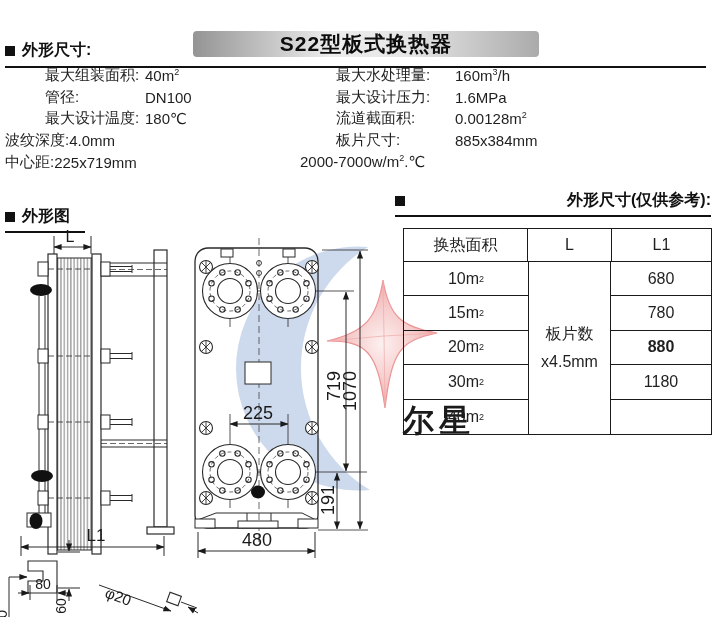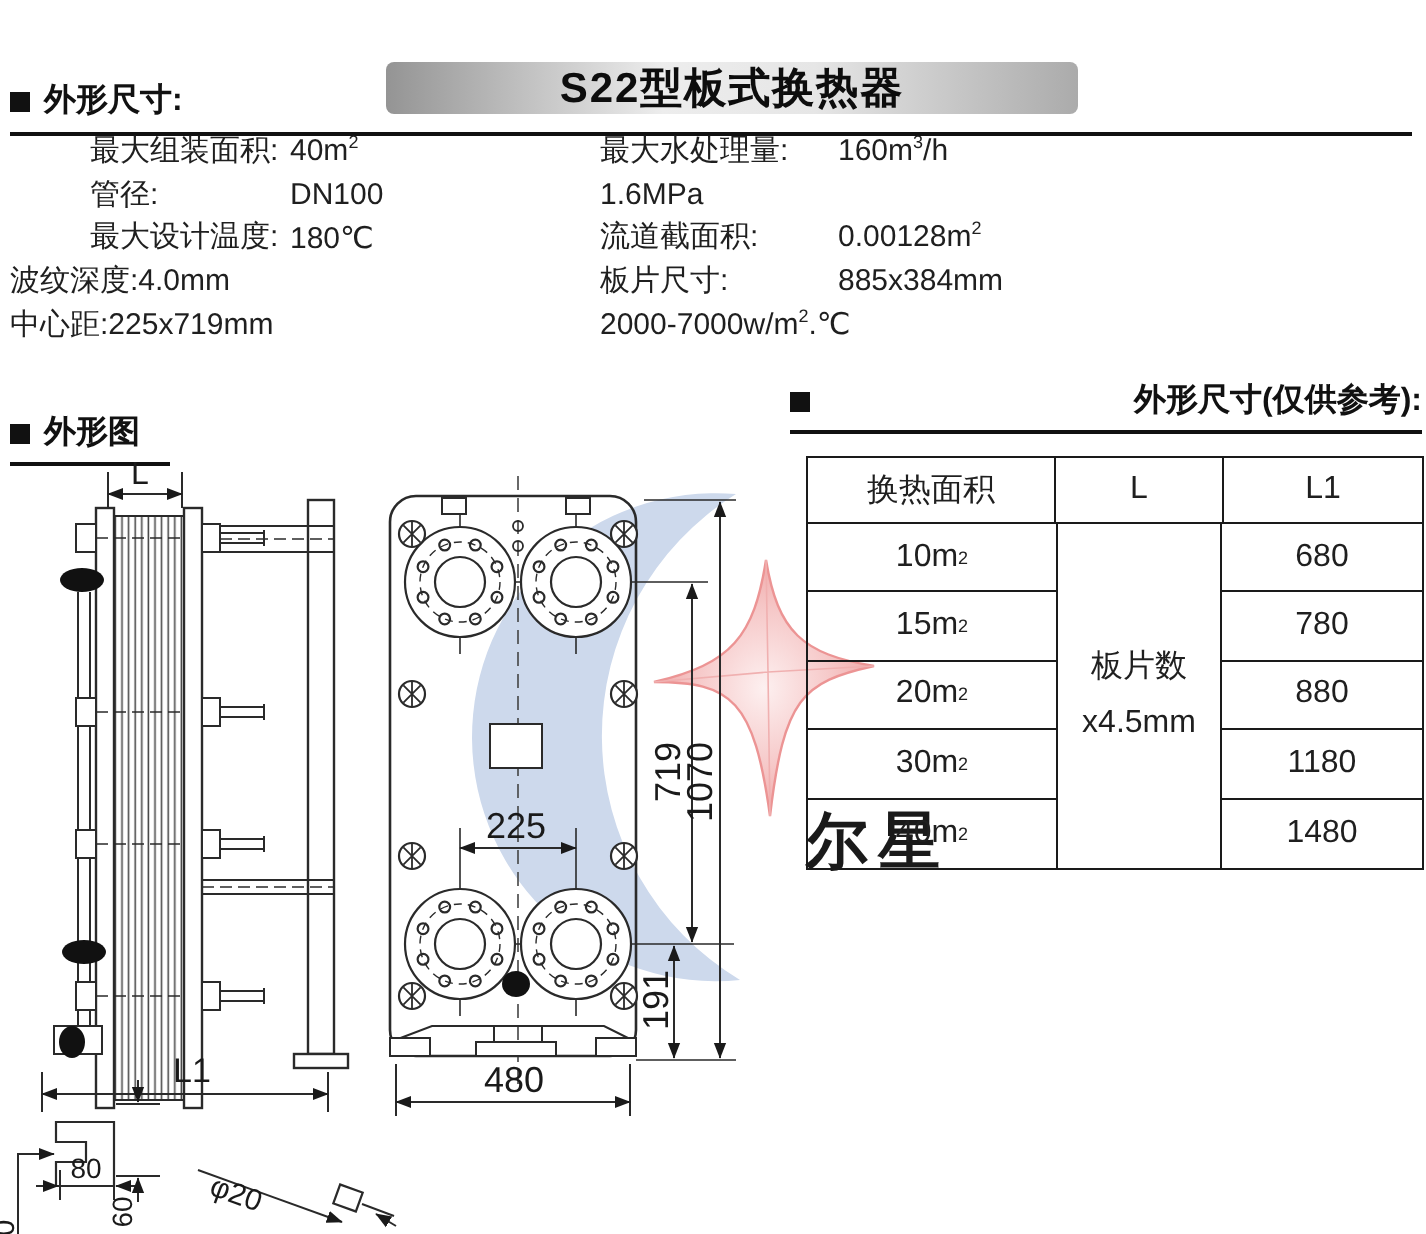--- a/index.html
+++ b/index.html
@@ -13,21 +13,21 @@
     font-weight:bold;font-size:16px;color:#111;}
   .bullet{width:10px;height:10px;background:#111;flex:0 0 auto;}
   #tech-head{left:5px;top:40px;width:701px;border-bottom:2px solid #111;padding-bottom:5px;}
   #outline-head{left:5px;top:206px;width:80px;border-bottom:2px solid #111;padding-bottom:4px;}
   #dims-head{left:395px;top:190px;width:316px;border-bottom:2px solid #111;padding-bottom:4px;justify-content:space-between;}
   .params{position:absolute;font-size:15px;}
   #params-left{left:5px;top:65px;}
   #params-right{left:300px;top:65px;}
   .prow{height:21.6px;display:flex;align-items:center;white-space:nowrap;}
   .plabel.alignw{min-width:100px;margin-left:40px;}
-  .plabel.wr{min-width:119px;}
+  .plabel.wr{min-width:119px;margin-left:36px;}
   sup{font-size:9px;line-height:0;}
   #dims-grid{position:absolute;left:403px;top:228px;display:grid;
     grid-template-columns:124px 83px 100px;grid-template-rows:33px repeat(5,34.4px);
     border:1.5px solid #1a1a1a;font-size:16px;background:transparent;}
   .cell{display:flex;align-items:center;justify-content:center;box-sizing:border-box;}
   .hc{border-bottom:1.2px solid #1a1a1a;}
   .hc1{border-right:1.2px solid #1a1a1a;text-align:center;}
   .hc3{border-left:1.2px solid #1a1a1a;}
   .area,.l1col{border-bottom:1.2px solid #1a1a1a;}
   .area.last,.l1col.last{border-bottom:none;}
@@ -67,20 +67,21 @@
       <span class="plabel">中心距:</span>
       <span>225x719mm</span>
     </div>
   </div>
 <div class="params" id="params-right">
     <div class="prow">
       <span class="plabel wr">最大水处理量:</span>
       <span>160m<sup>3</sup>/h</span>
     </div>
     <div class="prow">
+      <span class="plabel wr">最大设计压力:</span>
       <span>1.6MPa</span>
     </div>
     <div class="prow">
       <span class="plabel wr">流道截面积:</span>
       <span>0.00128m<sup>2</sup></span>
     </div>
     <div class="prow">
       <span class="plabel wr">板片尺寸:</span>
       <span>885x384mm</span>
     </div>
@@ -242,18 +243,17 @@
   <div class="cell hc hc3">L1</div>
   <div class="cell merged">
     <span>板片数</span>
     <span>x4.5mm</span>
   </div>
 <div class="cell area" style="grid-area: 2 / 1;">10m<sup>2</sup></div>
     <div class="cell l1col" style="grid-area: 2 / 3;">680</div>
     <div class="cell area" style="grid-area: 3 / 1;">15m<sup>2</sup></div>
     <div class="cell l1col" style="grid-area: 3 / 3;">780</div>
     <div class="cell area" style="grid-area: 4 / 1;">20m<sup>2</sup></div>
-    <div class="cell l1col" style="grid-area: 4 / 3;">880</div>
+    <div class="cell l1col" style="grid-area: 4 / 3; font-weight: bold;">880</div>
     <div class="cell area" style="grid-area: 5 / 1;">30m<sup>2</sup></div>
     <div class="cell l1col" style="grid-area: 5 / 3;">1180</div>
     <div class="cell area last" style="grid-area: 6 / 1;">40m<sup>2</sup></div>
-    <div class="cell l1col last" style="grid-area: 6 / 3;">1480</div>
   </div>
 
 </body></html>

